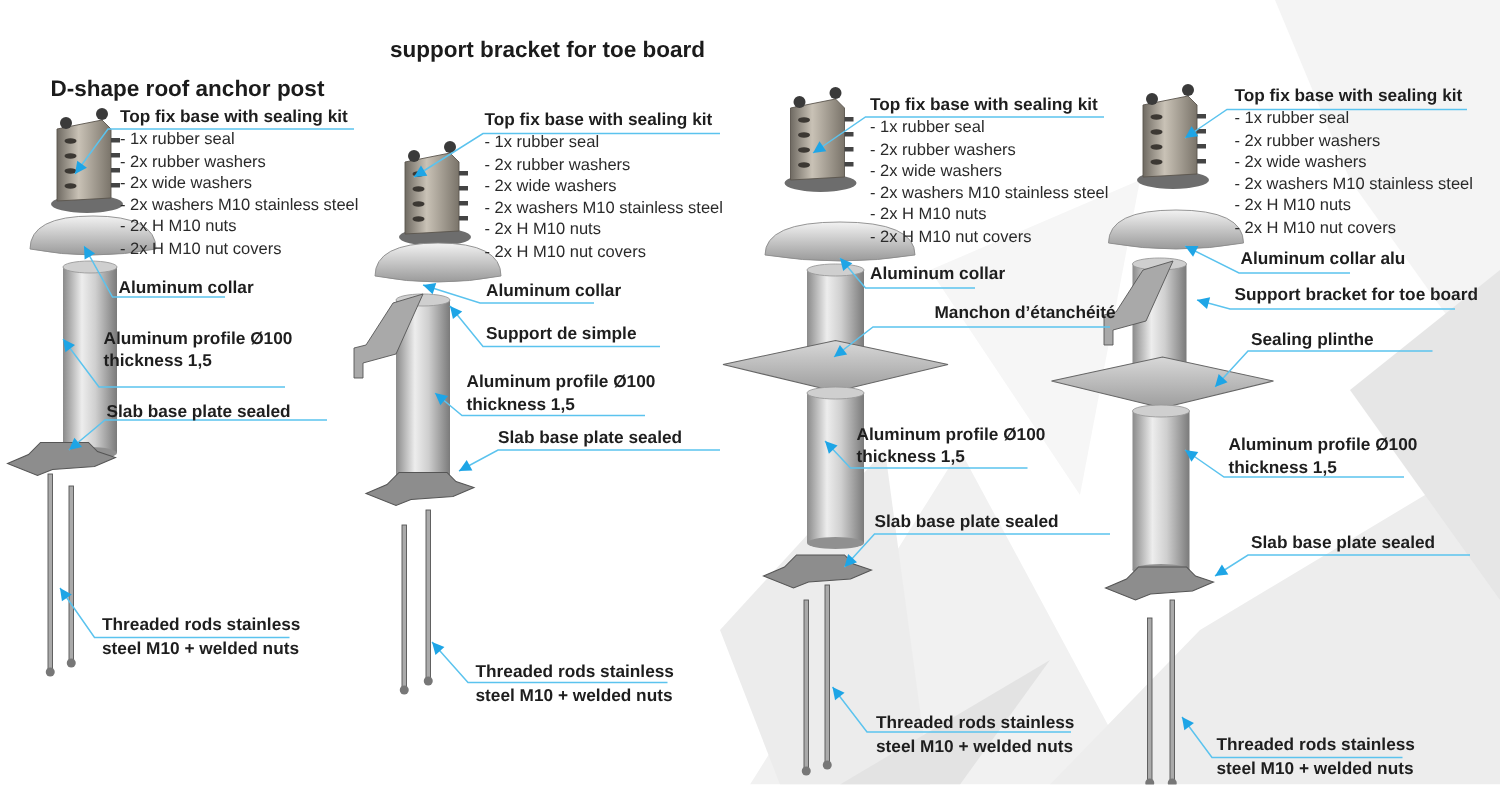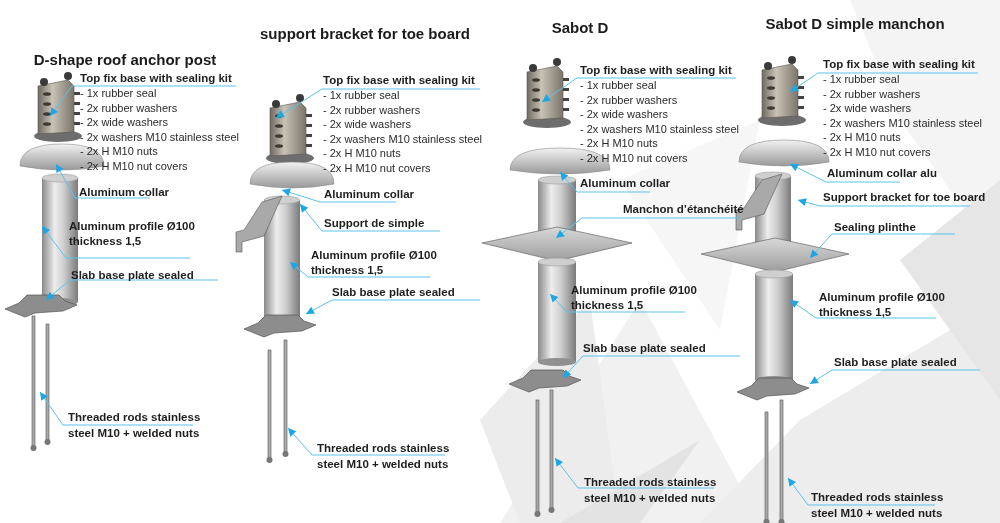--- a/index.html
+++ b/index.html
@@ -320,41 +320,39 @@
 </div>
 <div class="lbl" style="left:324px; top:187px;">Aluminum collar</div>
 <div class="lbl" style="left:324px; top:216px;">Support de simple</div>
 <div class="lbl" style="left:311px; top:248px; white-space:pre-line;">Aluminum profile Ø100
 thickness 1,5</div>
 <div class="lbl" style="left:332px; top:285px;">Slab base plate sealed</div>
 <div class="lbl" style="left:317px; top:440px; white-space:pre-line; line-height:16px;">Threaded rods stainless
 steel M10 + welded nuts</div>
 
 <div class="title" style="left:520px; top:18px; width:120px;">
-  <div>Sabot D</div>
 </div>
 <div class="lbl" style="left:580px; top:63px;">Top fix base with sealing kit</div>
 <div class="kit" style="left:580px; top:78px;">
   <div>- 1x rubber seal</div>
   <div>- 2x rubber washers</div>
   <div>- 2x wide washers</div>
   <div>- 2x washers  M10 stainless steel</div>
   <div>- 2x H M10 nuts</div>
   <div>- 2x H M10 nut covers</div>
 </div>
 <div class="lbl" style="left:580px; top:176px;">Aluminum collar</div>
 <div class="lbl" style="left:583px; top:202px;padding-left:40px;">Manchon d’étanchéité</div>
 <div class="lbl" style="left:571px; top:283px; white-space:pre-line;">Aluminum profile Ø100
 thickness 1,5</div>
 <div class="lbl" style="left:583px; top:341px;">Slab base plate sealed</div>
 <div class="lbl" style="left:584px; top:474px; white-space:pre-line; line-height:16px;">Threaded rods stainless
 steel M10 + welded nuts</div>
 
 <div class="title" style="left:755px; top:14px; width:200px;">
-  <div>Sabot D simple manchon</div>
 </div>
 <div class="lbl" style="left:823px; top:57px;">Top fix base with sealing kit</div>
 <div class="kit" style="left:823px; top:72px;">
   <div>- 1x rubber seal</div>
   <div>- 2x rubber washers</div>
   <div>- 2x wide washers</div>
   <div>- 2x washers  M10 stainless steel</div>
   <div>- 2x H M10 nuts</div>
   <div>- 2x H M10 nut covers</div>
 </div>

